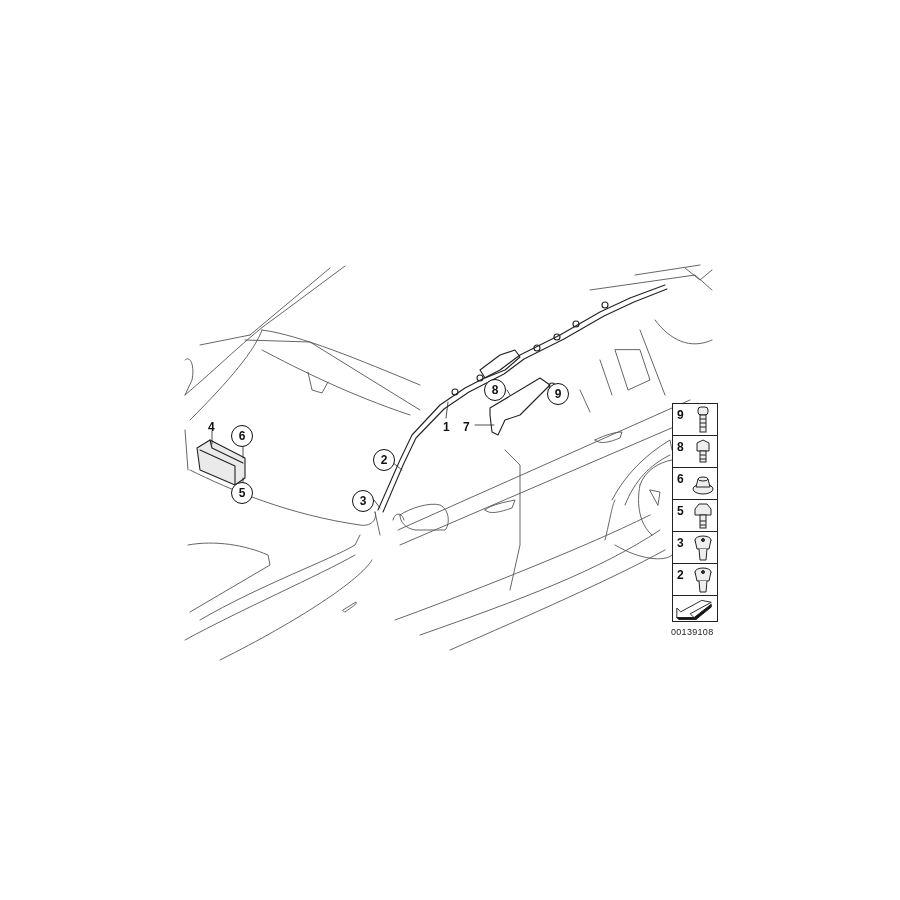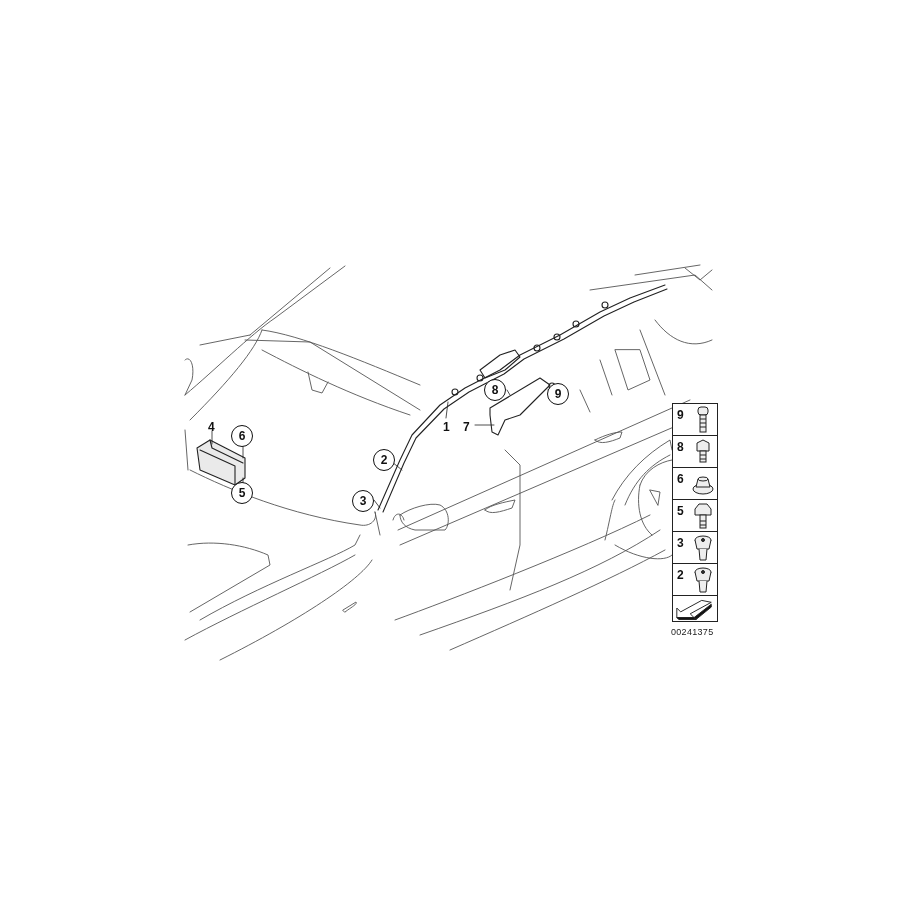--- a/index.html
+++ b/index.html
@@ -198,13 +198,13 @@
   <div class="legend-arrow">
     <svg viewBox="0 0 46 26" width="44" height="26" style="position:absolute;left:0;top:0;">
         <g stroke="#222" stroke-width="1">
           <path d="M4 22 L4 12 L8 16 L30 4 L40 6 L18 18 L22 22 Z" fill="#fff"></path>
           <path d="M4 22 L22 22 L24 24 L6 24 Z" fill="#111"></path>
           <path d="M22 22 L40 8 L40 11 L24 24 Z" fill="#111"></path>
         </g>
       </svg>
   </div>
 </div>
-<div id="diagram-id">00241375</div>
+<div id="diagram-id">00139108</div>
 
 </body></html>

